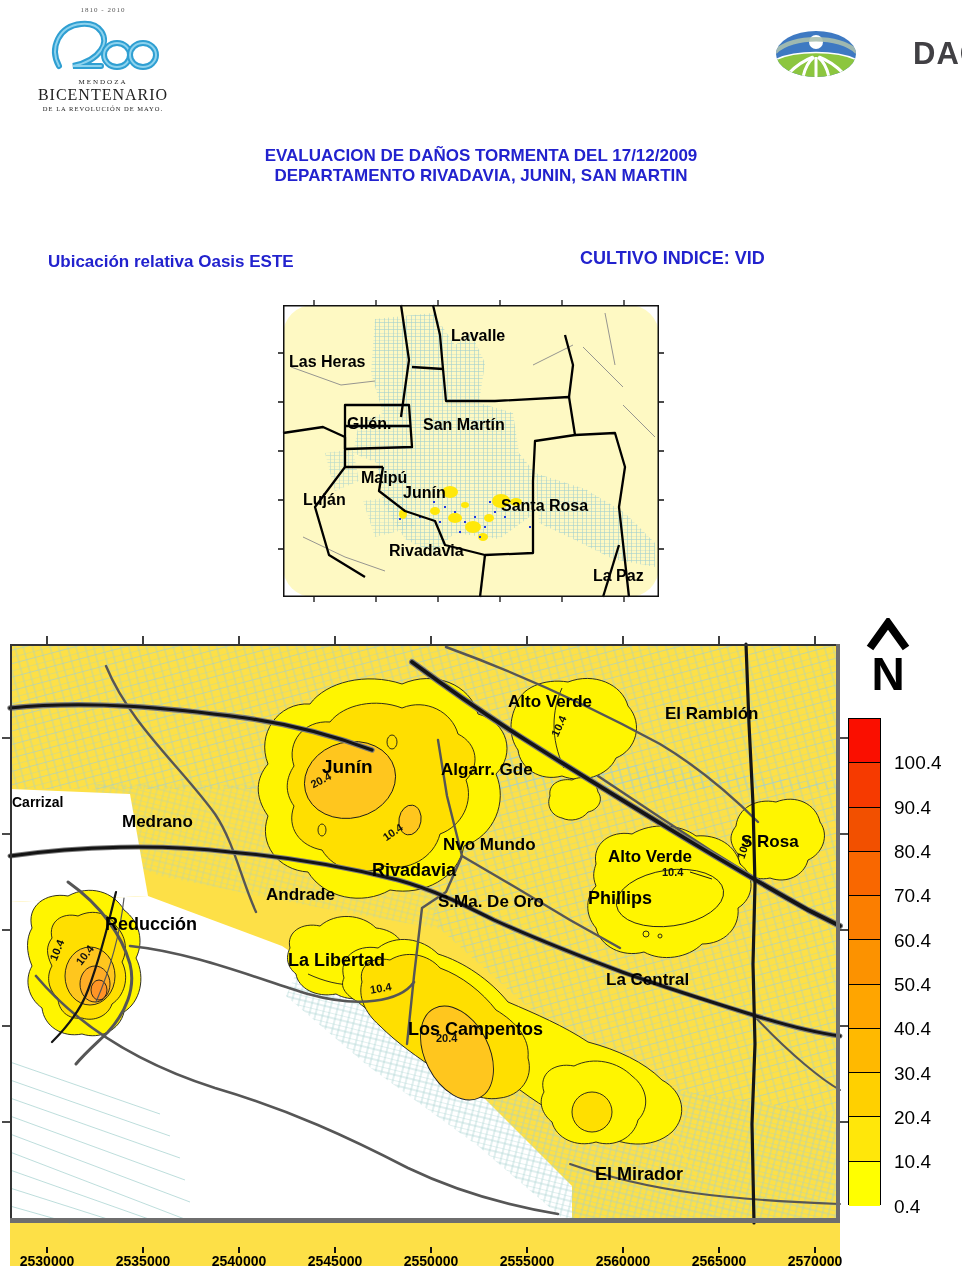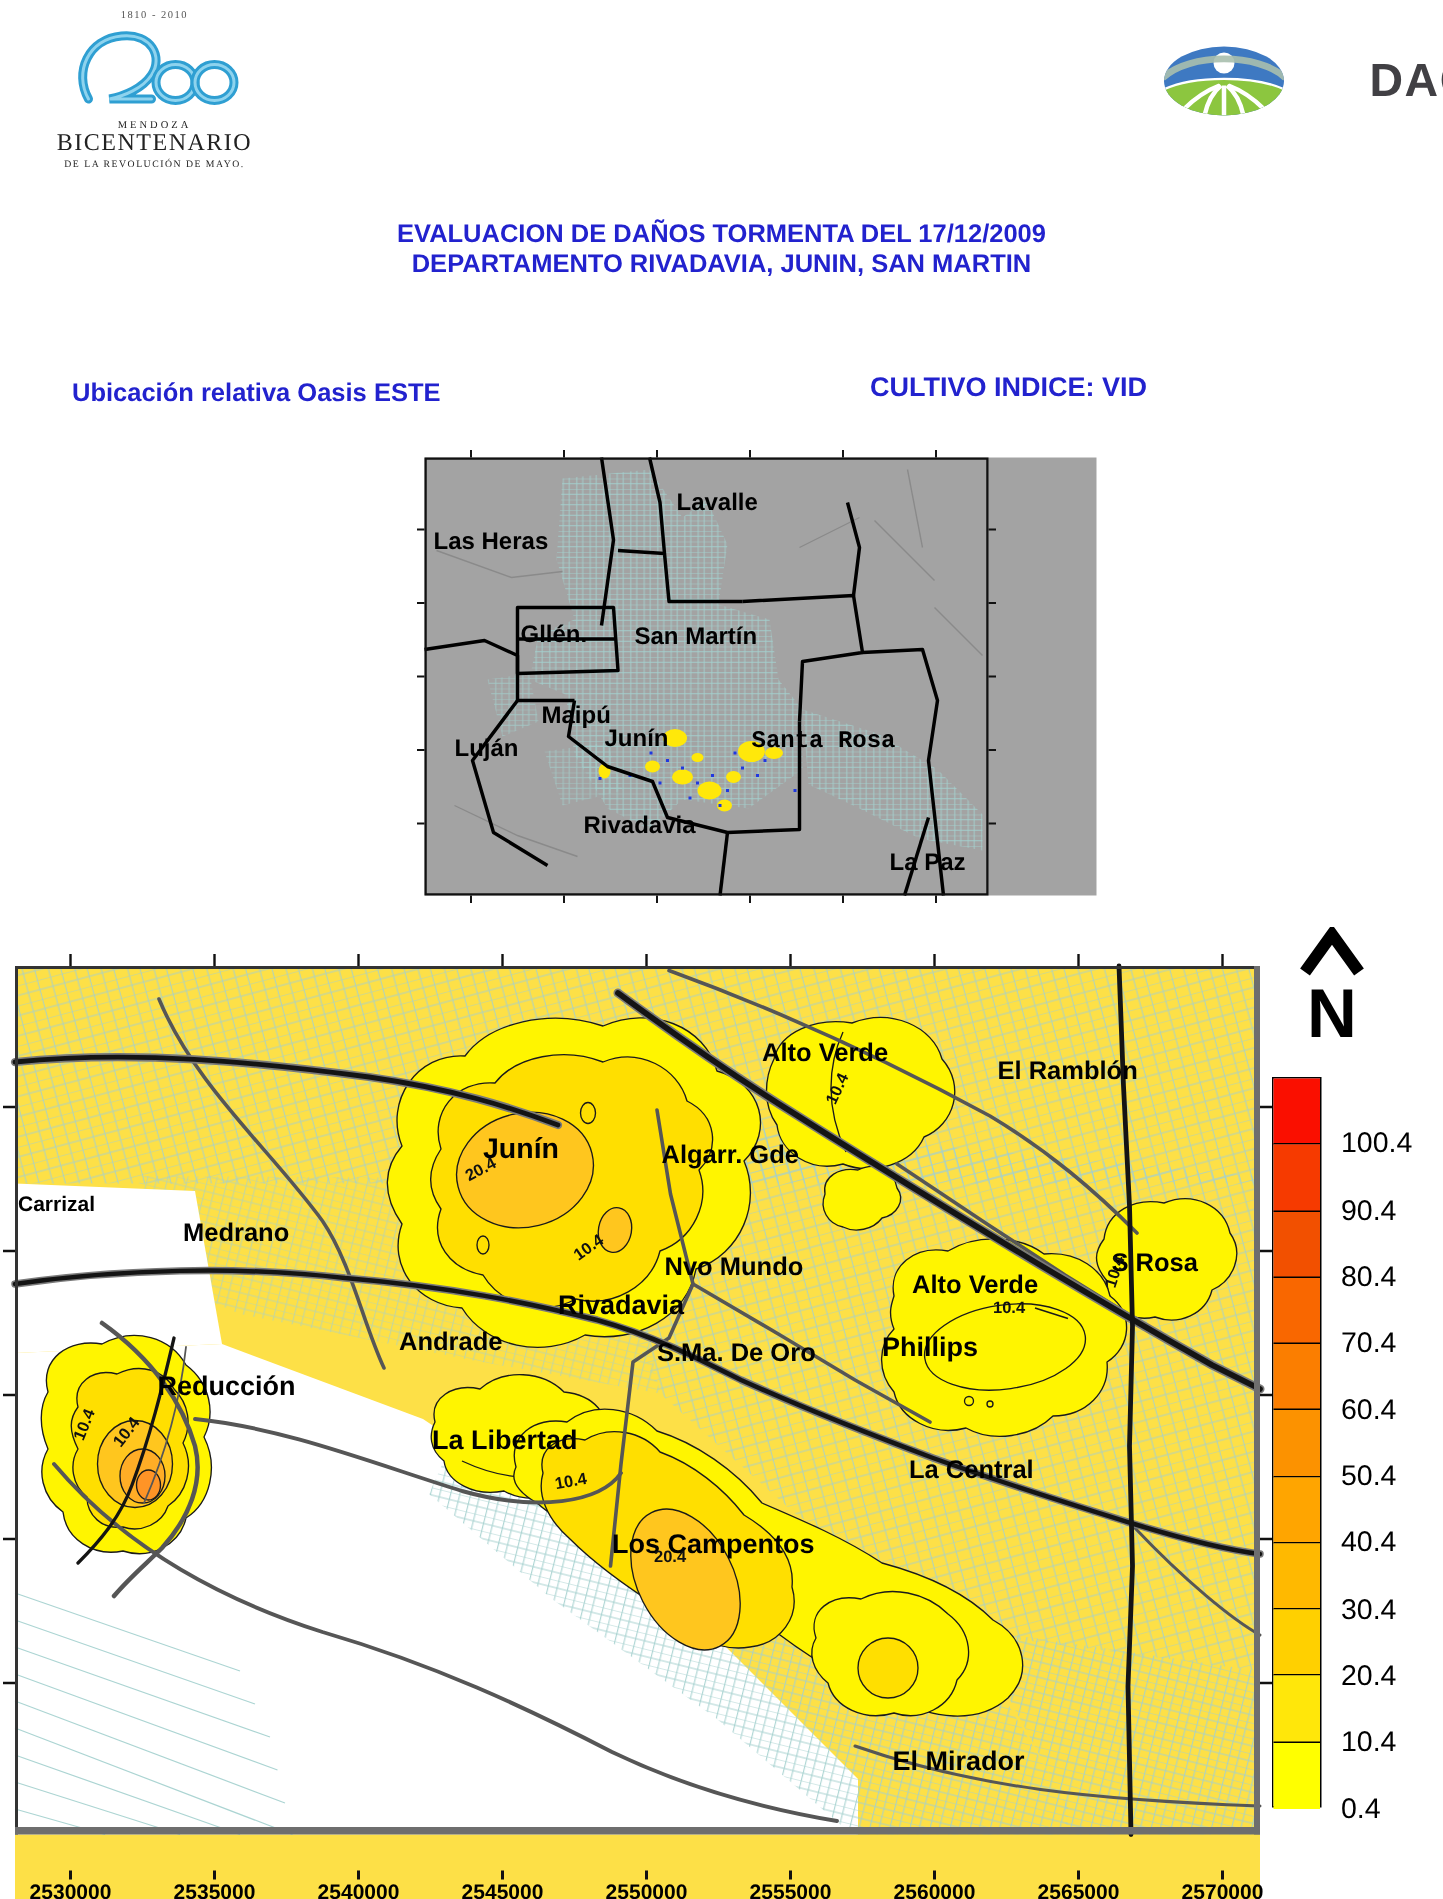--- a/index.html
+++ b/index.html
@@ -14,21 +14,21 @@
   #bicent .tg{font-size:6.5px;letter-spacing:1px;margin-top:1px;}
   #dacc{position:absolute;left:775px;top:30px;display:flex;align-items:center;gap:10px;}
   #dacc .txt{font-size:31px;font-weight:700;color:#414044;letter-spacing:1px;margin-left:46px;}
   
   #rtitle{position:absolute;left:0;top:146px;width:962px;text-align:center;
           font-size:17px;font-weight:700;line-height:20px;}
   .blue{color:#2222CE;}
   #sub-l{position:absolute;left:48px;top:252px;font-size:17px;font-weight:700;}
   #sub-r{position:absolute;left:580px;top:248px;font-size:18px;font-weight:700;}
   
-  #locmap{position:absolute;left:283px;top:305px;width:448px;height:292px;background:#a3a3a3;}
+  #locmap{position:absolute;left:283px;top:305px;width:376px;height:292px;background:#fef9c3;border-radius:30px;}
   #locmap svg{position:absolute;left:0;top:0;overflow:visible;}
   .ll{position:absolute;font-size:16px;font-weight:600;color:#000;white-space:nowrap;}
   
   #mainmap{position:absolute;left:10px;top:644px;width:830px;height:651px;background:#fde047;}
   #mainmap svg{position:absolute;left:0;top:0;overflow:visible;}
   .ml{position:absolute;font-weight:700;color:#000;white-space:nowrap;font-size:17px;}
   .cl{position:absolute;font-weight:700;color:#111;font-size:11px;white-space:nowrap;}
   
   #north{position:absolute;left:862px;top:618px;width:52px;text-align:center;}
   #north .nlet{font-size:46px;font-weight:700;color:#000;line-height:44px;margin-top:-4px;}
@@ -173,21 +173,21 @@
         </g>
       </g>
     </svg>
     <div class="ll" style="left:168px;top:22px;">Lavalle</div>
     <div class="ll" style="left:6px;top:48px;">Las Heras</div>
     <div class="ll" style="left:64px;top:110px;">Gllén.</div>
     <div class="ll" style="left:140px;top:111px;">San Martín</div>
     <div class="ll" style="left:78px;top:144px;margin-top:20px;">Maipú</div>
     <div class="ll" style="left:20px;top:186px;">Luján</div>
     <div class="ll" style="left:120px;top:179px;">Junín</div>
-    <div class="ll" style="left:218px;top:180px;font-family:Liberation Mono, monospace;">Santa Rosa</div>
+    <div class="ll" style="left:218px;top:192px;">Santa Rosa</div>
     <div class="ll" style="left:106px;top:237px;">Rivadavia</div>
     <div class="ll" style="left:310px;top:262px;">La Paz</div>
   </div>
 
   <div id="mainmap">
     <svg width="830" height="579" viewBox="0 0 830 579">
       <defs>
         <pattern id="pgrid" width="17" height="13" patternUnits="userSpaceOnUse" patternTransform="rotate(-15)">
           <path d="M0 0H17M0 6.5H17M4 0V13M12 0V13" fill="none" stroke-width="0.7" stroke="#A3D0CE"></path>
         </pattern>

